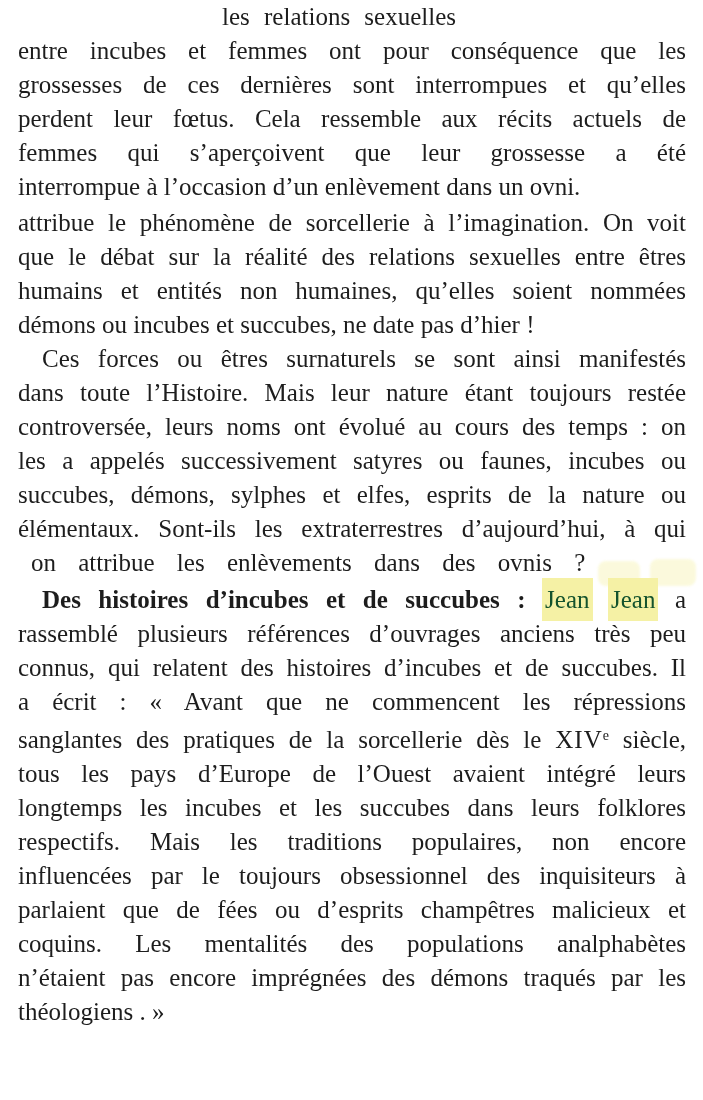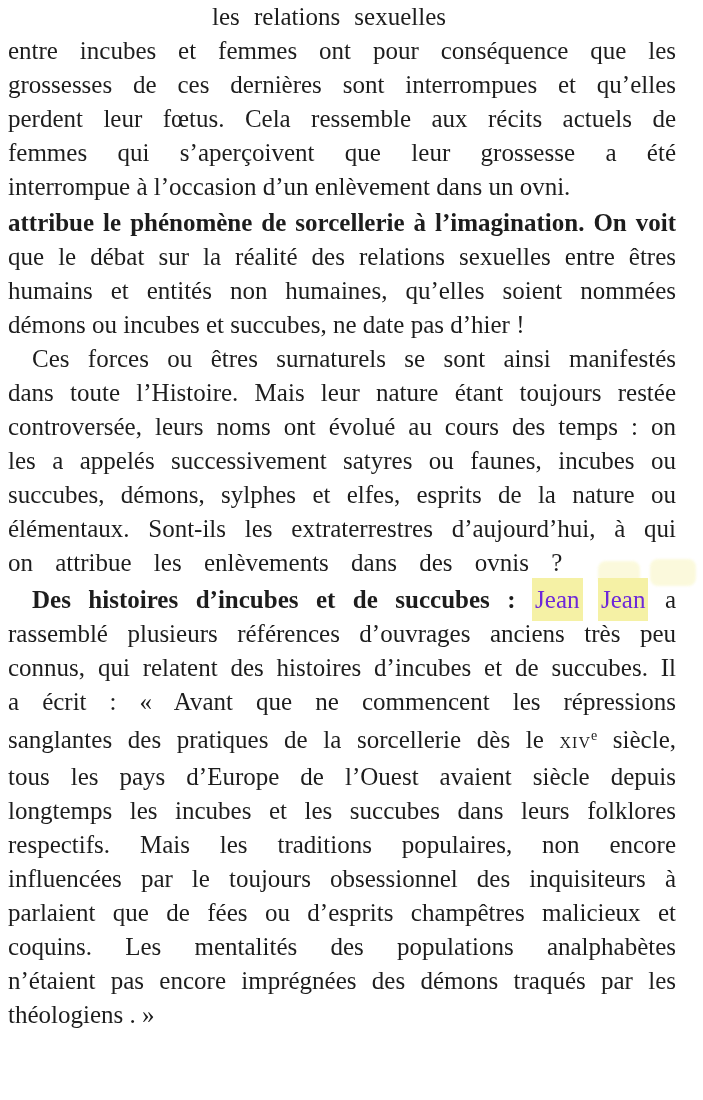--- a/index.html
+++ b/index.html
@@ -12,44 +12,44 @@
     width: 703px;
     height: 1100px;
     background: #ffffff;
     overflow: hidden;
     font-family: "Liberation Serif", "DejaVu Serif", serif;
     color: #1d1d1d;
   }
   .text-block {
     position: absolute;
     top: 0;
-    left: 8px;
+    left: 18px;
     width: 668px;
   }
   .line {
     font-size: 25px;
     line-height: 34px;
     text-align: left;
     white-space: normal;
   }
   .line.just {
     text-align: justify;
     text-align-last: justify;
     text-justify: inter-word;
   }
   .s-n  { }
   .s-b  { font-weight: bold; margin-top: 24px; }
   .s-h  {
     background: var(--hl-color, #f5f1a5);
-    color: #6d28d9;
+    color: #14532d;
     padding: 8px 3px;
     margin: -2px -1px;
   }
   .s-sc {
-    font-size: 16px;
+    font-size: 25px;
     text-transform: uppercase;
     letter-spacing: 1px;
   }
   .s-sup {
     font-size: 14px;
     vertical-align: 8px;
   }
   .smudge {
     position: absolute;
     border-radius: 8px;
@@ -66,37 +66,37 @@
 <div class="page">
   <div class="smudge a"></div>
   <div class="smudge b"></div>
   <div class="text-block" style="color: rgb(29, 29, 29);">
       <div class="line" style="text-indent: 204px; word-spacing: 8px;"><span class="s-n">les relations sexuelles</span></div>
       <div class="line just"><span class="s-n">entre incubes et femmes ont pour conséquence que les</span></div>
       <div class="line just"><span class="s-n">grossesses de ces dernières sont interrompues et qu’elles</span></div>
       <div class="line just"><span class="s-n">perdent leur fœtus. Cela ressemble aux récits actuels de</span></div>
       <div class="line just"><span class="s-n">femmes qui s’aperçoivent que leur grossesse a été</span></div>
       <div class="line"><span class="s-n">interrompue à l’occasion d’un enlèvement dans un ovni.</span></div>
-      <div class="line just" style="margin-top: 2px; font-weight: bold;"><span class="s-n">attribue le phénomène de sorcellerie à l’imagination. On voit</span></div>
+      <div class="line just" style="margin-top: 2px;"><span class="s-n">attribue le phénomène de sorcellerie à l’imagination. On voit</span></div>
       <div class="line just"><span class="s-n">que le débat sur la réalité des relations sexuelles entre êtres</span></div>
       <div class="line just"><span class="s-n">humains et entités non humaines, qu’elles soient nommées</span></div>
       <div class="line"><span class="s-n">démons ou incubes et succubes, ne date pas d’hier !</span></div>
       <div class="line just" style="text-indent: 24px; "><span class="s-n">Ces forces ou êtres surnaturels se sont ainsi manifestés</span></div>
       <div class="line just"><span class="s-n">dans toute l’Histoire. Mais leur nature étant toujours restée</span></div>
       <div class="line just"><span class="s-n">controversée, leurs noms ont évolué au cours des temps : on</span></div>
       <div class="line just"><span class="s-n">les a appelés successivement satyres ou faunes, incubes ou</span></div>
       <div class="line just"><span class="s-n">succubes, démons, sylphes et elfes, esprits de la nature ou</span></div>
       <div class="line just"><span class="s-n">élémentaux. Sont-ils les extraterrestres d’aujourd’hui, à qui</span></div>
-      <div class="line" style="word-spacing: 16px;"><span class="s-n">on attribue les enlèvements dans des ovnis ?</span></div>
+      <div class="line" style="word-spacing: 16px; margin-left: 13px;"><span class="s-n">on attribue les enlèvements dans des ovnis ?</span></div>
       <div class="line just" style="text-indent: 24px; margin-top: 3px;"><span class="s-b">Des histoires d’incubes et de succubes : </span><span class="s-h">Jean</span><span class="s-n"> </span><span class="s-h">Jean</span><span class="s-n"> a</span></div>
       <div class="line just"><span class="s-n">rassemblé plusieurs références d’ouvrages anciens très peu</span></div>
       <div class="line just"><span class="s-n">connus, qui relatent des histoires d’incubes et de succubes. Il</span></div>
       <div class="line just"><span class="s-n">a écrit : « Avant que ne commencent les répressions</span></div>
       <div class="line just"><span class="s-n">sanglantes des pratiques de la sorcellerie dès le </span><span class="s-sc">xiv</span><span class="s-sup">e</span><span class="s-n"> siècle,</span></div>
-      <div class="line just"><span class="s-n">tous les pays d’Europe de l’Ouest avaient siècle depuis</span></div>
+      <div class="line just"><span class="s-n">tous les pays d’Europe de l’Ouest avaient intégré leurs</span></div>
       <div class="line just"><span class="s-n">longtemps les incubes et les succubes dans leurs folklores</span></div>
       <div class="line just"><span class="s-n">respectifs. Mais les traditions populaires, non encore</span></div>
       <div class="line just"><span class="s-n">influencées par le toujours obsessionnel des inquisiteurs à</span></div>
       <div class="line just"><span class="s-n">parlaient que de fées ou d’esprits champêtres malicieux et</span></div>
       <div class="line just"><span class="s-n">coquins. Les mentalités des populations analphabètes</span></div>
       <div class="line just"><span class="s-n">n’étaient pas encore imprégnées des démons traqués par les</span></div>
       <div class="line"><span class="s-n">théologiens . »</span></div>
     </div>
 </div>
 

